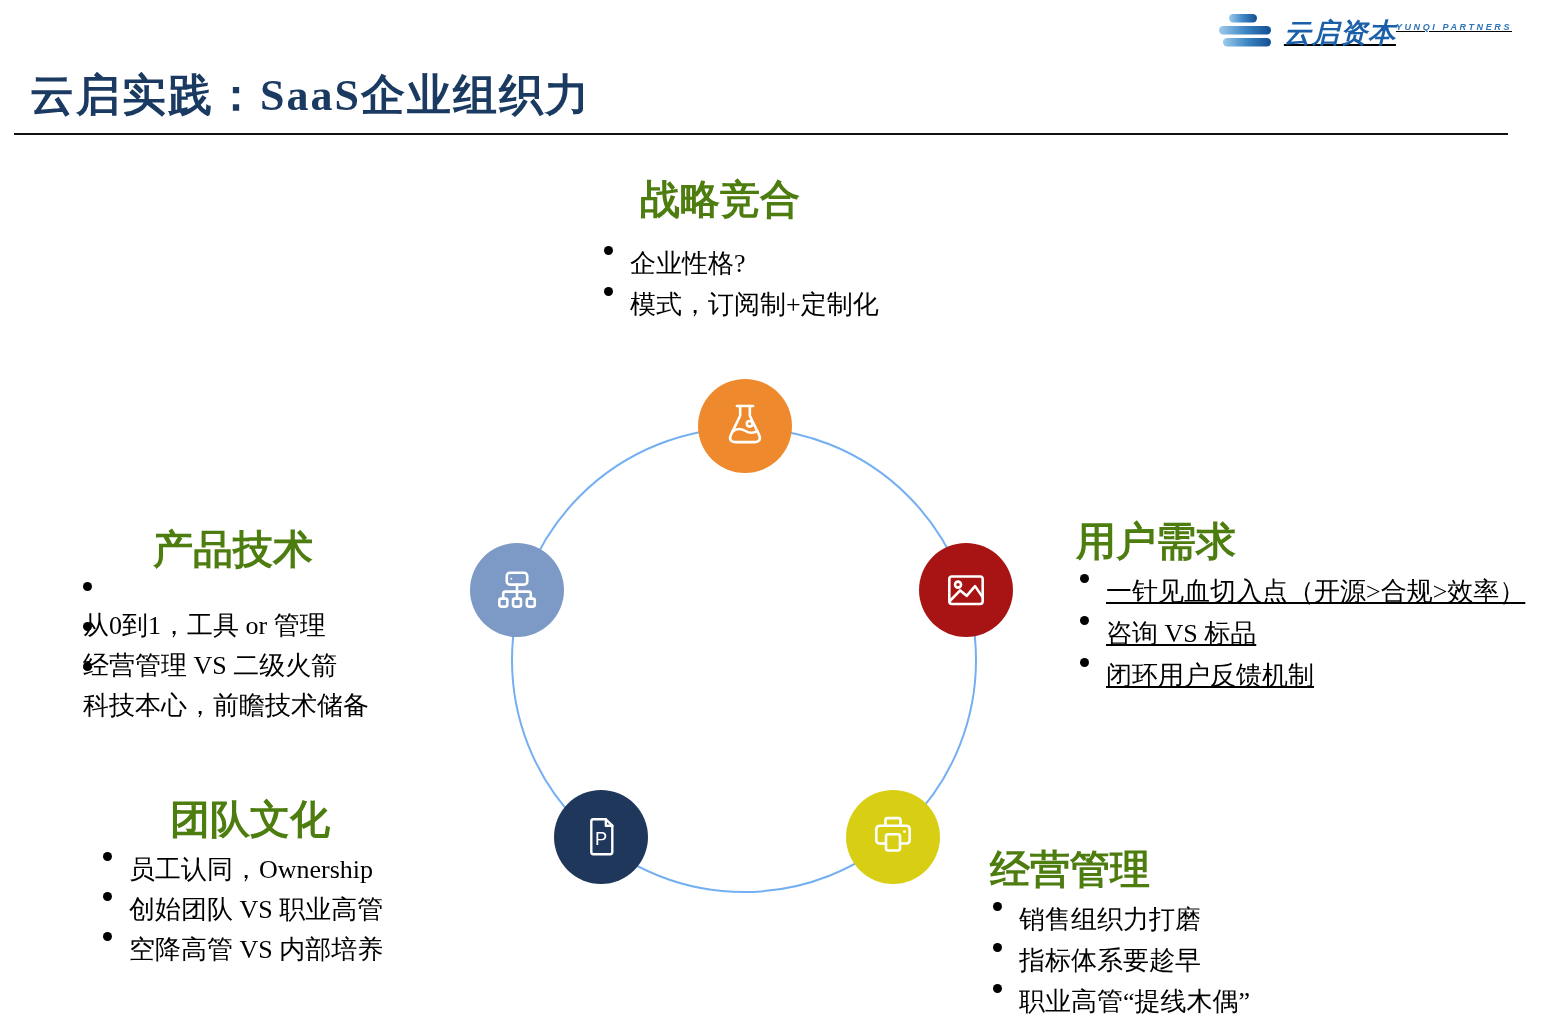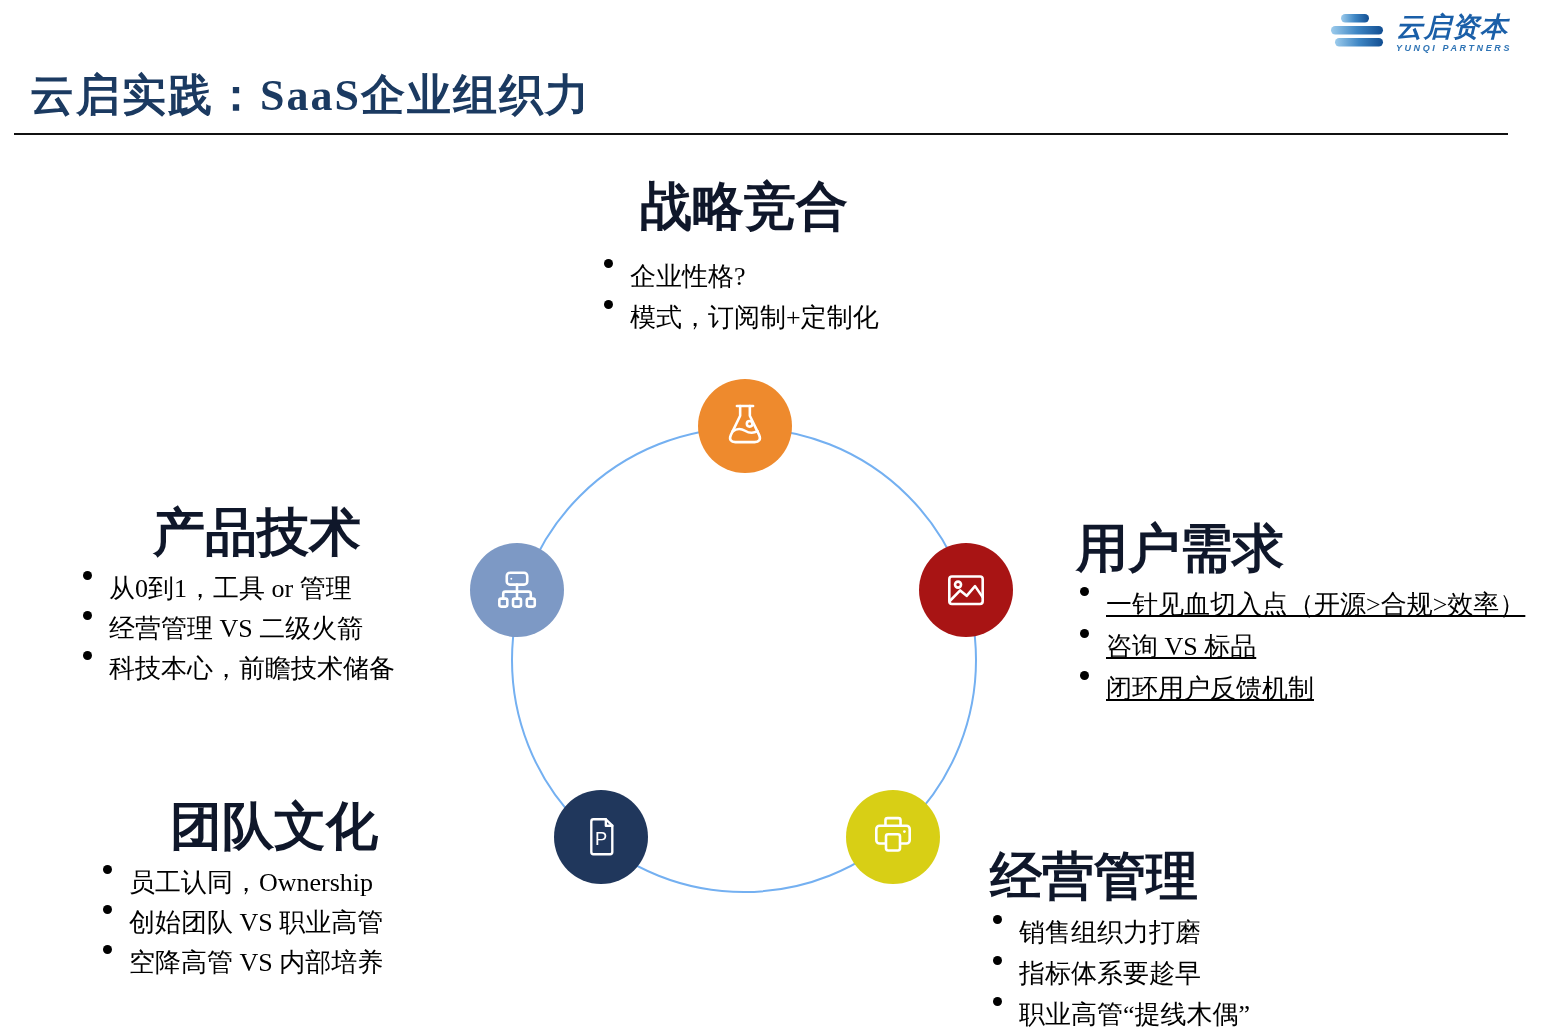--- a/index.html
+++ b/index.html
@@ -2,21 +2,21 @@
 <html><head>
 <meta charset="utf-8">
 <style>
   * { margin:0; padding:0; box-sizing:border-box; }
   html,body { background:#ffffff; }
   body { font-family:"Liberation Serif","DejaVu Serif",serif; }
   .slide { position:relative; width:1550px; height:1032px; background:#fff; overflow:hidden; }
 
   
   .logo { position:absolute; top:12px; right:38px; display:flex; align-items:center; gap:9px; }
-  .logo-text { display:flex; flex-direction:column; align-items:flex-start; }
+  .logo-text { display:flex; flex-direction:row; align-items:flex-start;text-decoration:underline; }
   .logo-name { font-family:"Liberation Sans","DejaVu Sans",sans-serif; font-weight:bold; font-style:italic;
                font-size:27px; color:#1A5FA8; letter-spacing:1px; line-height:1; }
   .logo-sub  { font-family:"Liberation Sans","DejaVu Sans",sans-serif; font-weight:bold; font-style:italic;
                font-size:9px; color:#2F74B5; letter-spacing:2.6px; margin-top:3px; line-height:1; }
 
   
   .title { position:absolute; left:30px; top:66px; font-size:44px; font-weight:bold;
            color:#1B3A61; letter-spacing:2px; white-space:nowrap; }
   .title-rule { position:absolute; left:14px; top:133px; width:1494px; height:2px; background:#111; }
 
@@ -26,32 +26,32 @@
   .node { position:absolute; width:94px; height:94px; border-radius:50%;
           display:flex; align-items:center; justify-content:center; z-index:2; }
   #node-strategy { left:698px; top:379px; }
   #node-product  { left:470px; top:543px; }
   #node-user     { left:919px; top:543px; }
   #node-team     { left:554px; top:790px; }
   #node-ops      { left:846px; top:790px; }
 
   
   .sec { position:absolute; white-space:nowrap; }
-  .sec h2 { font-size:52px; font-weight:bold; color:#0f172a; line-height:1.1; }
+  .sec h2 { font-size:40px; font-weight:bold; color:#4d7c0f; line-height:1.1; }
   .sec ul { list-style:none; margin-top:10px; }
   .sec li { height:41px; display:flex; align-items:flex-start; gap:17px; font-size:26px; color:#000; }
   .dot { width:9px; height:9px; border-radius:50%; background:#000; flex:0 0 auto; }
 
   #sec-strategy { left:604px; top:178px; }
   #sec-strategy h2 { margin-left:36px; }
   #sec-strategy ul { margin-top:24px; }
 
-  #sec-product { left:55px; top:504px; }
+  #sec-product { left:55px; top:528px; }
   #sec-product h2 { margin-left:98px; }
-  #sec-product li { padding-left:28px; }
+  #sec-product li { padding-left:28px;flex-direction:column; }
   #sec-product li { height:40px; }
 
   #sec-user { left:1076px; top:520px; }
   #sec-user li { padding-left:4px; height:42px;text-decoration:underline; }
 
   #sec-team { left:100px; top:798px; }
   #sec-team h2 { margin-left:70px; }
   #sec-team li { padding-left:3px; height:40px; }
 
   #sec-ops { left:990px; top:848px; }

